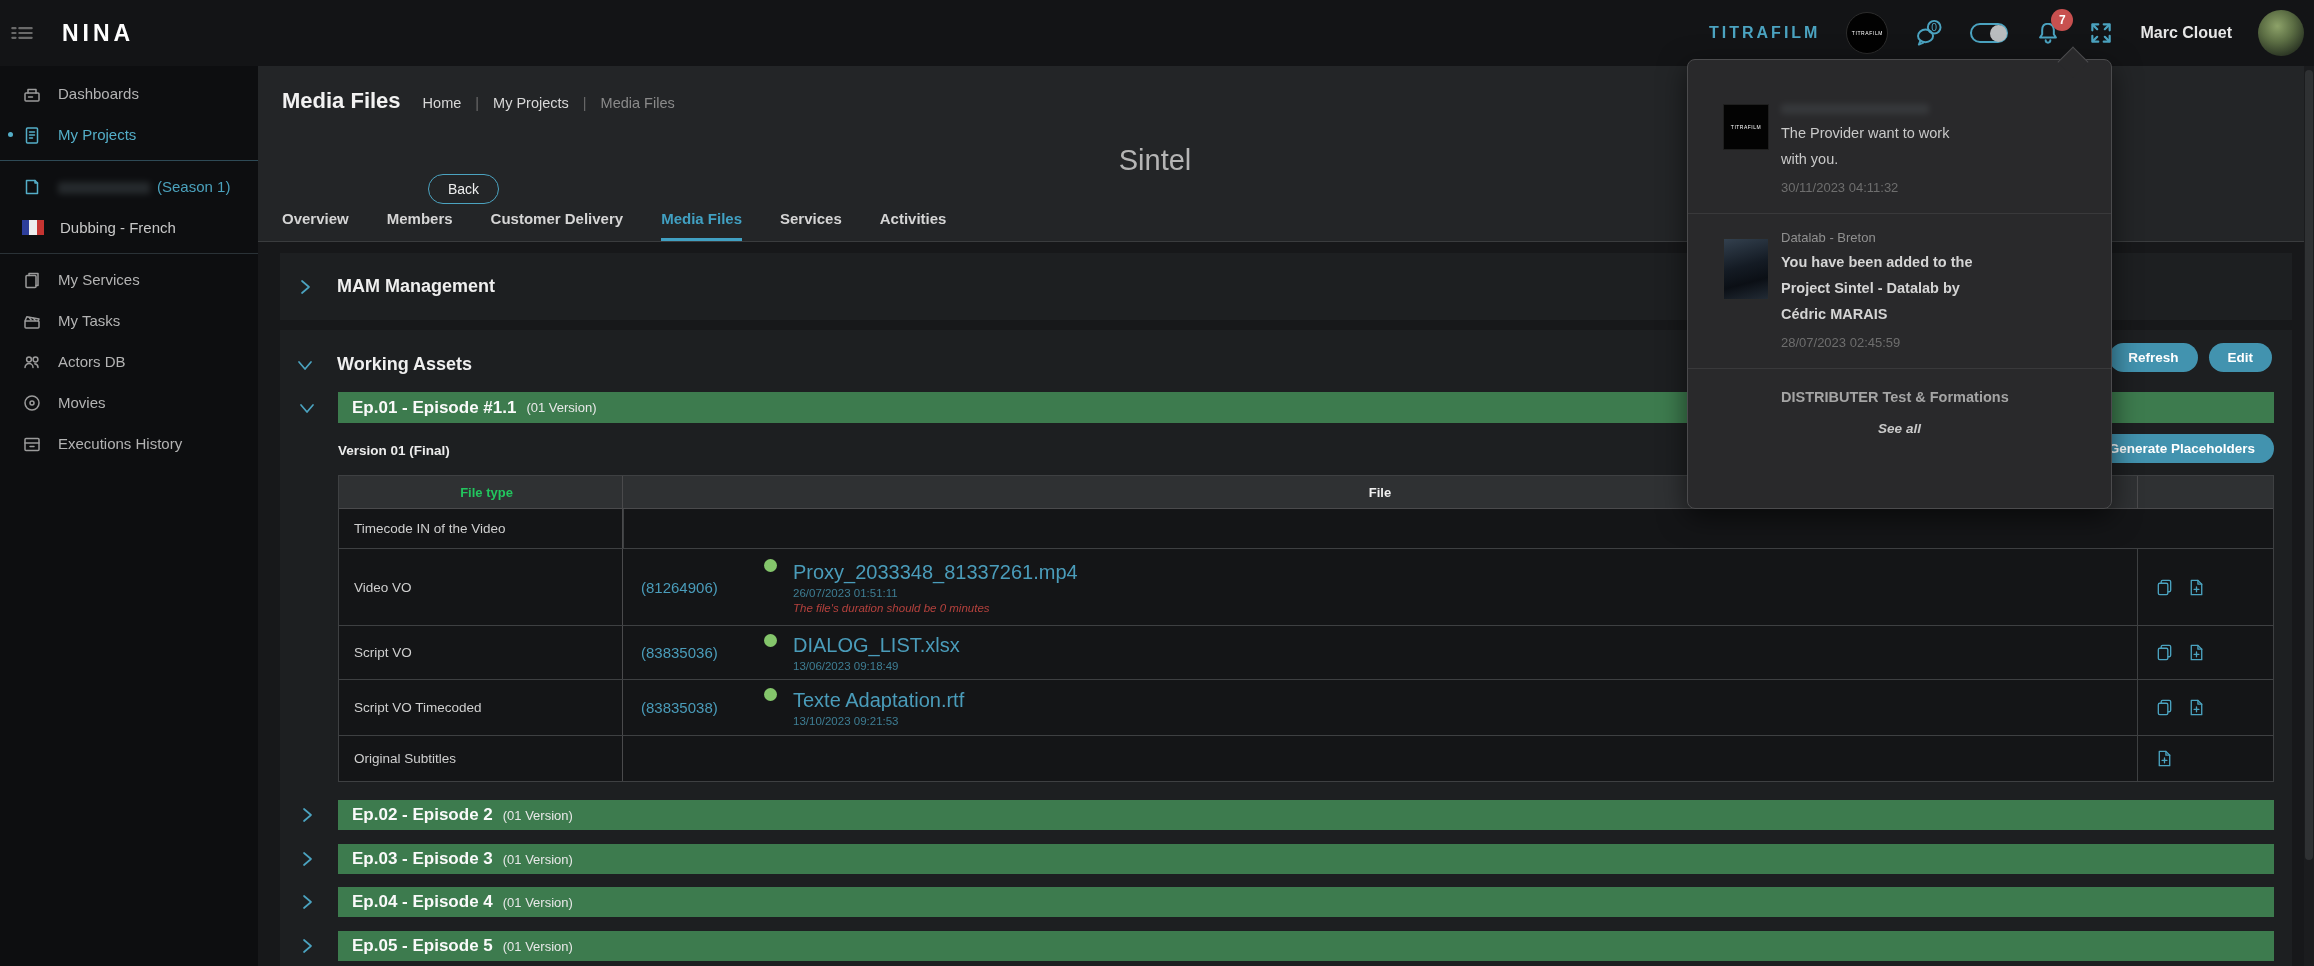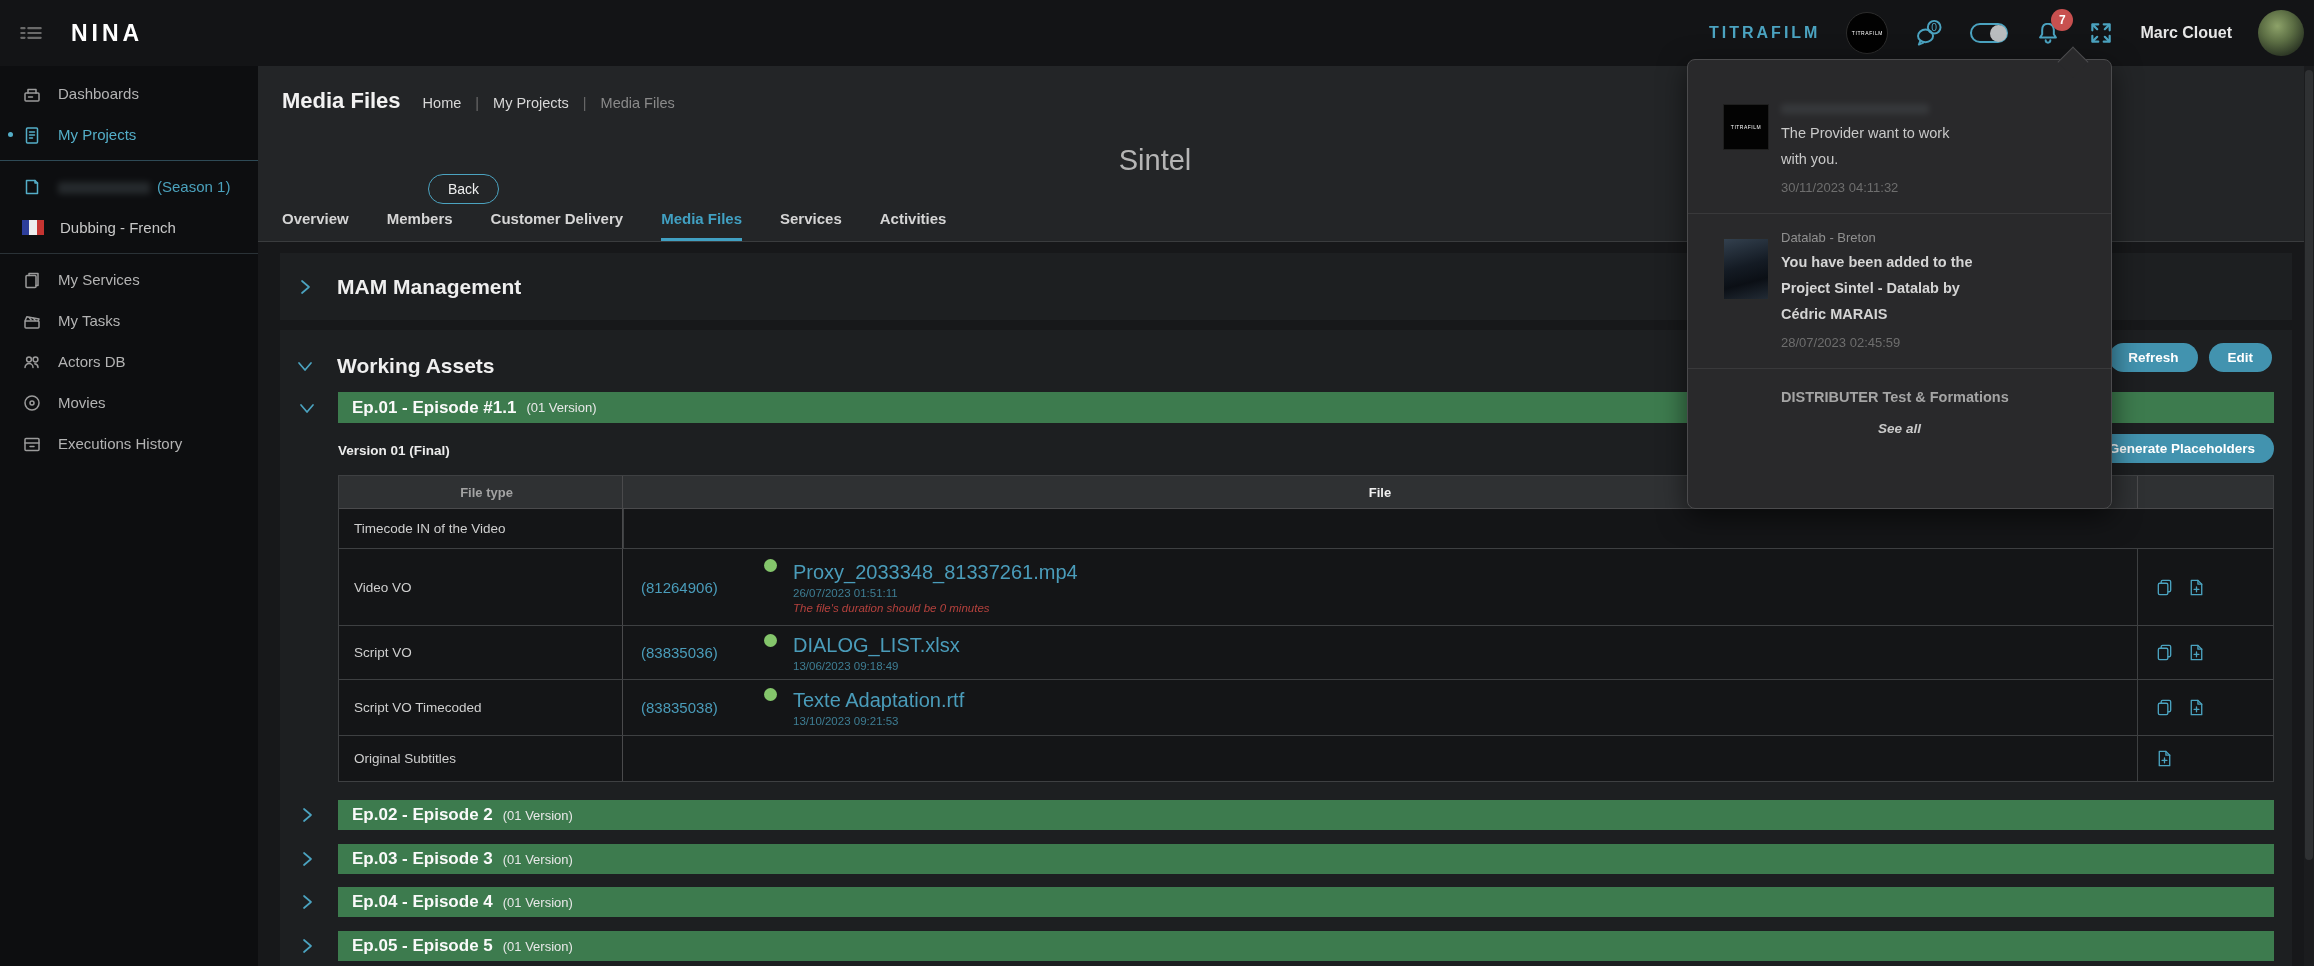--- a/index.html
+++ b/index.html
@@ -8,21 +8,21 @@
     --topbar:#131416; --sidebar-bg:#0D0E10; --header-bg:#232527;
     --body-bg:#17181A; --panel-bg:#1D1F21; --table-bg:#141517;
     --thead-bg:#2F3133; --border:#3E4042; --notif-bg:#29292B;
   }
   *{box-sizing:border-box; margin:0; padding:0;}
   html,body{background:#000; font-family:"Liberation Sans", sans-serif;}
   .screen{position:relative; width:2314px; height:966px; background:var(--body-bg); overflow:hidden;}
 
   
   .topbar{position:absolute; left:0; top:0; width:2314px; height:66px; background:var(--topbar); display:flex; align-items:center; z-index:20;}
-  .topbar-left{width:258px; display:flex; align-items:center; gap:26px; padding-left:17px;}
+  .topbar-left{width:258px; display:flex; align-items:center; gap:26px; padding-left:8px;}
   .logo-text{color:#fff; font-size:23px; font-weight:bold; letter-spacing:4px;}
   .topbar-right{margin-left:auto; display:flex; align-items:center; gap:26px; padding-right:10px;}
   .brand-text{color:var(--accent); font-size:16px; font-weight:bold; letter-spacing:3px;}
   .brand-logo{width:42px; height:42px; border-radius:50%; background:#020202; border:1px solid #2c2c2c; color:#fff; font-size:5px; letter-spacing:.6px; display:flex; align-items:center; justify-content:center; text-align:center;}
   .iconbtn{position:relative; display:flex; align-items:center; justify-content:center; cursor:pointer;}
   .toggle{width:38px; height:20px; border:2px solid var(--accent); border-radius:11px; position:relative;}
   .toggle-knob{position:absolute; right:-1px; top:0px; width:17px; height:17px; border-radius:50%; background:#B9BCBE;}
   .bell-badge{position:absolute; top:-10px; right:-11px; min-width:22px; height:22px; border-radius:50%; background:var(--badge-red); color:#fff; font-size:12px; font-weight:bold; display:flex; align-items:center; justify-content:center;}
   .user-name{color:#E6E6E6; font-size:16px; font-weight:bold;}
   .avatar{width:46px; height:46px; border-radius:50%; background:radial-gradient(circle at 42% 35%, #8da269 0%, #5c6e44 40%, #313c28 72%, #14170e 100%);}
@@ -51,21 +51,21 @@
   .back-btn{position:absolute; left:170px; top:108px; border:1px solid var(--accent); border-radius:16px; background:transparent; color:#EDEDED; font-size:14px; padding:6px 19px; cursor:pointer; font-family:inherit;}
   .tabs{position:absolute; left:24px; bottom:0; display:flex; gap:38px;}
   .tab{color:#D5D5D5; font-size:15px; font-weight:bold; padding-bottom:11px; border-bottom:3px solid transparent; cursor:pointer;}
   .tab.active{color:#41A0C2; border-bottom-color:#41A0C2;}
 
   
   .page-body{position:absolute; left:258px; top:243px; width:2056px; height:723px; background:var(--body-bg);}
   .panel{position:absolute; left:22px; width:2012px; background:var(--panel-bg);}
   .panel.mam{top:10px; height:67px; display:flex; align-items:center; gap:22px; padding-left:15px; cursor:pointer;}
   .panel.working{top:87px; height:636px;}
-  .section-title{color:#EFEFEF; font-size:21px; font-weight:bold;}
+  .section-title{color:#EFEFEF; font-size:18px; font-weight:bold;}
   .wa-head{position:absolute; left:15px; top:24px; display:flex; align-items:center; gap:22px;}
   .wa-buttons{position:absolute; right:20px; top:13px; display:flex; gap:11px;}
   .pill-btn{background:var(--accent-btn); color:#fff; border:none; border-radius:15px; font-size:13.5px; font-weight:bold; padding:7px 19px; cursor:pointer; font-family:inherit;}
 
   .ep-row{position:absolute; left:17px; right:18px; height:31px; display:flex; align-items:center; cursor:pointer;}
   .ep-chevron{width:20px; flex:0 0 auto;}
   .ep-banner{flex:1; margin-left:21px; height:31px; background:var(--green); display:flex; align-items:center; gap:10px; padding-left:14px;}
   .ep-name{color:#FAFAFA; font-size:17px; font-weight:bold;}
   .ep-note{color:#E8E8E8; font-size:13px;}
 
@@ -74,21 +74,21 @@
   .generate-btn{position:absolute; right:0; top:0;}
 
   
   .ftable{position:absolute; left:58px; top:145px; width:1936px; border:1px solid var(--border); background:var(--table-bg);}
   .trow{display:flex; border-bottom:1px solid var(--border);}
   .trow:last-child{border-bottom:none;}
   .trow .c1{width:284px; border-right:1px solid #4a4a4c; display:flex; align-items:center; padding-left:15px; color:#CFCFCF; font-size:13.5px;}
   .trow .c2{flex:1; display:flex; align-items:center;}
   .trow .c3{width:136px; border-left:1px solid var(--border); display:flex; align-items:center; gap:13px; padding-left:17px;}
   .trow.thead{height:33px; background:var(--thead-bg); border-bottom:1px solid #4a4a4c;}
-  .trow.thead .c1{justify-content:center; padding-left:12px; color:#a3a3a3; font-weight:bold; font-size:13px; border-right:1px solid #4a4a4c;}
+  .trow.thead .c1{justify-content:center; padding-left:12px; color:#22c55e; font-weight:bold; font-size:13px; border-right:1px solid #4a4a4c;}
   .trow.thead .c2{justify-content:center; color:#F0F0F0; font-weight:bold; font-size:13px;}
   .trow.thead .c3{border-left:1px solid #4a4a4c;}
   .tc-value{color:#E8E8E8; font-size:14px; padding-left:18px;}
   .filecell{padding-left:18px; gap:0;}
   .fid{color:#4A9CBA; font-size:15px; width:105px; flex:0 0 auto; cursor:pointer;}
   .fdot{width:13px; height:13px; border-radius:50%; background:var(--status-green); margin:0 16px 0 18px; flex:0 0 auto; align-self:flex-start; margin-top:3px;}
   .fmeta{display:flex; flex-direction:column; gap:3px;}
   .flink{color:#4A9CBA; font-size:20px; text-decoration:none; cursor:pointer;}
   .fdate{color:#3E7E94; font-size:11.5px;}
   .ferror{color:var(--error-red); font-size:11.5px; font-style:italic;}

